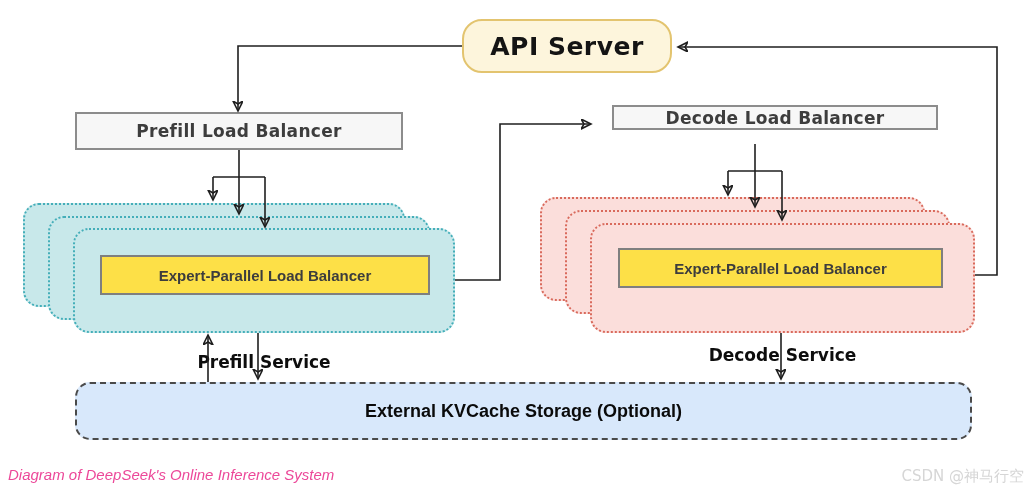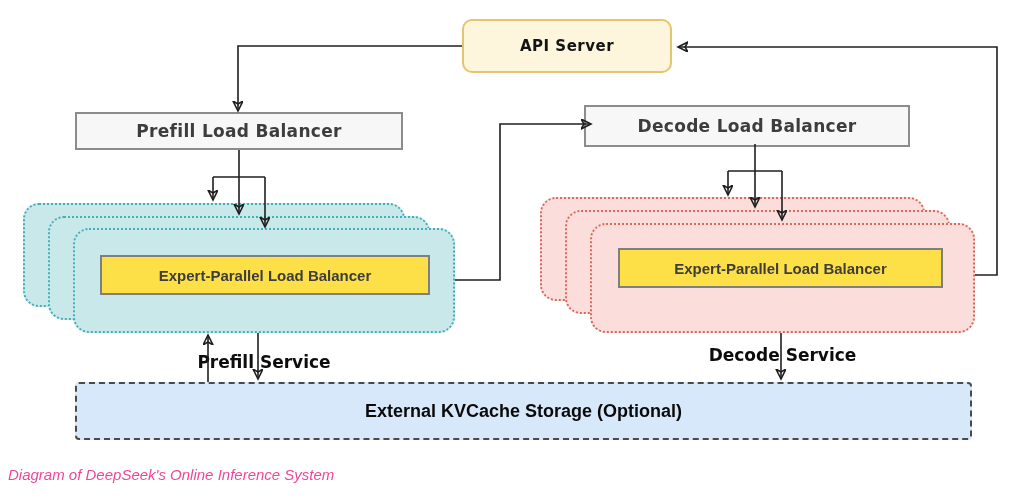--- a/index.html
+++ b/index.html
@@ -10,32 +10,32 @@
     background: #ffffff;
     overflow: hidden;
     font-family: "DejaVu Sans", "Liberation Sans", sans-serif;
   }
   .box { position: absolute; box-sizing: border-box; display: flex; align-items: center; justify-content: center; }
 
   .api-server {
     left: 462px; top: 19px; width: 210px; height: 54px;
     background: var(--api-fill, #fdf5dc);
     border: 2px solid var(--api-border, #e3c46f);
-    border-radius: 10px;
-    font-size: 15px; font-weight: bold; color: #141414;
+    border-radius: 20px;
+    font-size: 25px; font-weight: bold; color: #141414;
     letter-spacing: 0.5px;
   }
   .lb {
     background: var(--lb-fill, #f7f7f7);
     border: 2px solid var(--lb-border, #8c8c8c);
     font-size: 17px; font-weight: bold; color: #3d3d3d;
     letter-spacing: 0.3px;
   }
   .prefill-lb { left: 75px; top: 112px; width: 328px; height: 38px; }
-  .decode-lb  { left: 584px; top: 105px; width: 326px; height: 42px; }
+  .decode-lb  { left: 612px; top: 105px; width: 326px; height: 25px; }
 
   .card { position: absolute; box-sizing: border-box; border-radius: 16px; }
   .card.teal { background: var(--prefill-fill, #c8e8ea); border: 2px dotted var(--prefill-border, #44aeb9); }
   .card.pink { background: var(--decode-fill, #fbdedb); border: 2px dotted var(--decode-border, #d96a5c); }
 
   .pf-back  { left: 23px;  top: 203px; width: 382px; height: 104px; }
   .pf-mid   { left: 48px;  top: 216px; width: 382px; height: 104px; }
   .pf-front { left: 73px;  top: 228px; width: 382px; height: 105px; }
 
   .dc-back  { left: 540px; top: 197px; width: 385px; height: 104px; }
@@ -55,21 +55,21 @@
     position: absolute; text-align: center;
     font-size: 17px; font-weight: bold; color: #0d0d0d; margin-top: 48px;
   }
   .pf-label { left: 73px;  top: 304px; width: 382px; }
   .dc-label { left: 590px; top: 297px; width: 385px; }
 
   .kvcache {
     left: 75px; top: 382px; width: 897px; height: 58px;
     background: var(--kv-fill, #d8e8fb);
     border: 2px dashed var(--kv-border, #4a4a4a);
-    border-radius: 4px;
+    border-radius: 15px;
     font-family: "Liberation Sans", sans-serif;
     font-size: 18px; font-weight: bold; color: #0a0a0a;
   }
 
   .caption {
     position: absolute; left: 8px; top: 466px;
     font-family: "Liberation Sans", sans-serif;
     font-style: italic; font-size: 15px; color: #ec4899;
   }
   .watermark {
@@ -105,20 +105,21 @@
   <div class="box inner dc-inner">Expert-Parallel Load Balancer</div>
 
   <div class="svc-label pf-label">Prefill Service</div>
 
   <div class="svc-label dc-label">Decode Service</div>
 
   <div class="box kvcache">External KVCache Storage (Optional)</div>
 
   <div class="caption">Diagram of DeepSeek's Online Inference System</div>
 
+  <div class="watermark">CSDN @神马行空</div>
 
   <svg class="wires" width="1032" height="499" viewBox="0 0 1032 499">
     <defs>
       <marker id="arr" markerWidth="14" markerHeight="12" refX="9" refY="5" orient="auto" markerUnits="userSpaceOnUse">
         <path d="M0,0 L10,5 L0,10 L3,5 Z" fill="#1f1f1f" stroke="none"></path>
       </marker>
     </defs>
 
     <path d="M462,46 H238 V110" marker-end="url(#arr)"></path>
 

